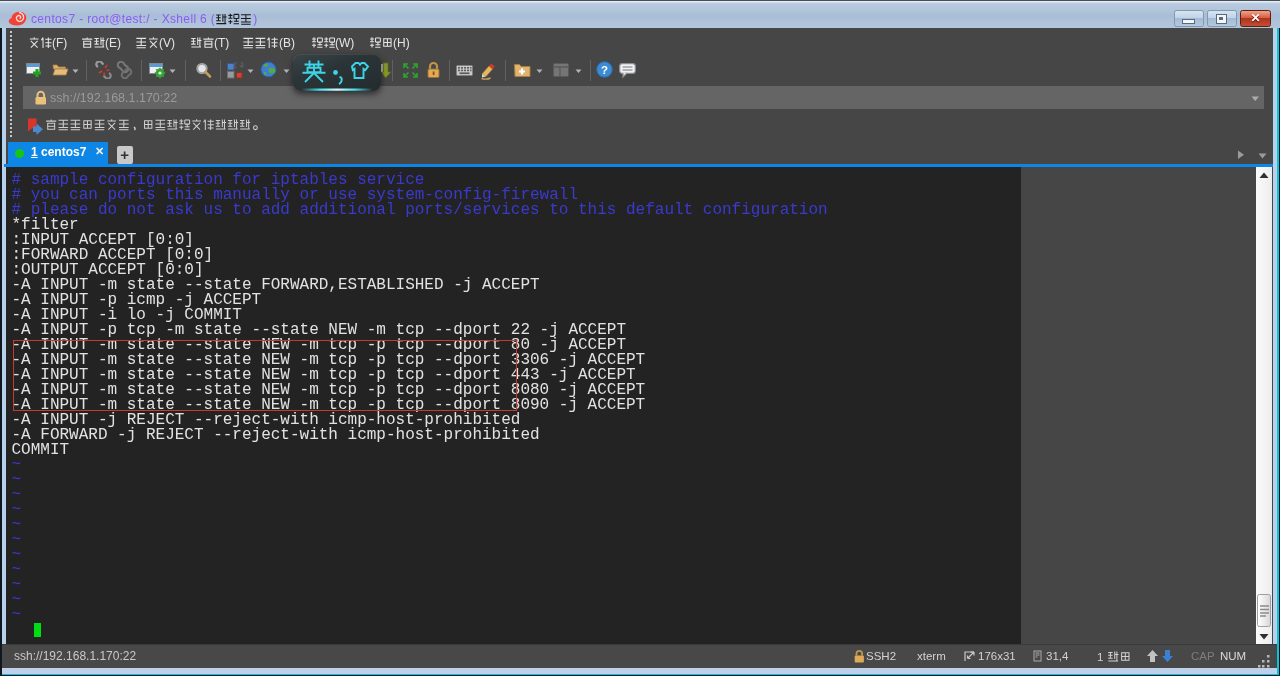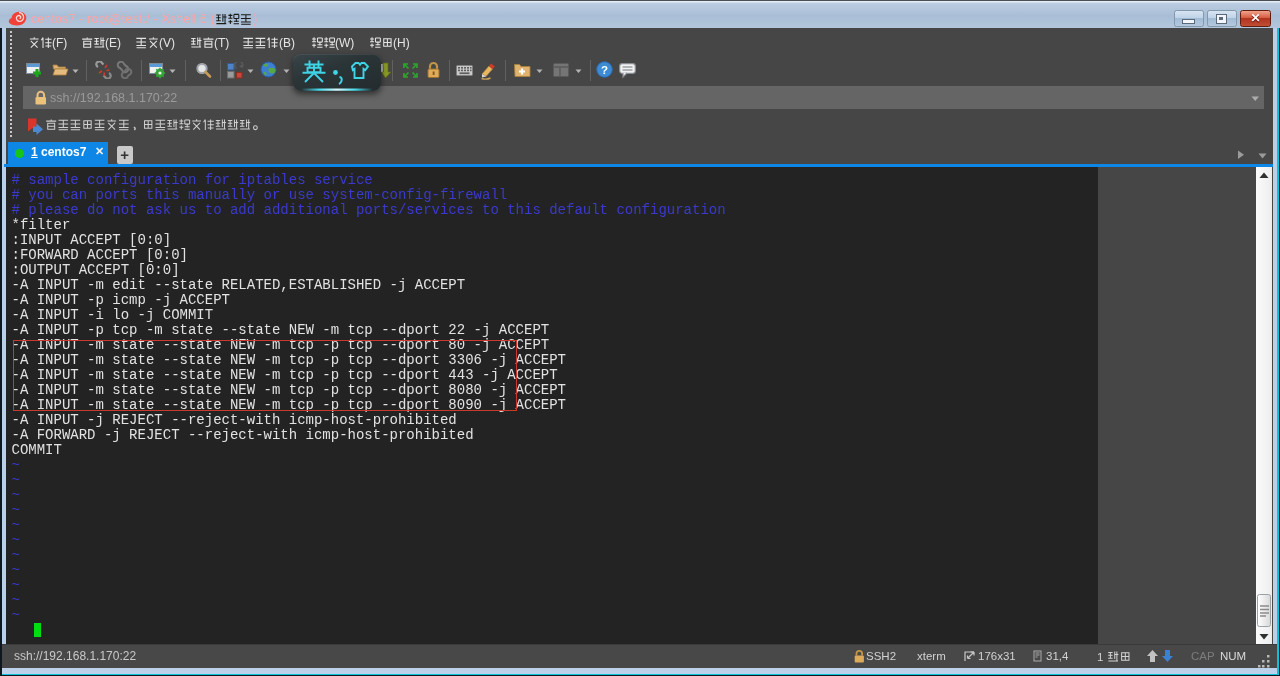--- a/index.html
+++ b/index.html
@@ -5,43 +5,43 @@
 #win {position:relative;width:1280px;height:676px;font-family:"Liberation Sans",sans-serif}
 .abs {position:absolute;display:block}
 #title {position:absolute;left:0;top:0;width:1280px;height:28px;background:linear-gradient(#eef3f9 0%,#b9cbe0 10%,#a9bed6 55%,#b3c6db 100%);border-top:1px solid #4a4f55}
 #chrome {position:absolute;left:1.5px;top:28px;width:1277px;height:640px;background:#464646}
 .tsep {position:absolute;top:60px;width:1px;height:21px;background:#616161}
 #grip {position:absolute;left:10px;top:31px;width:2px;height:108px;background:repeating-linear-gradient(#c8c8c8 0 2px,rgba(0,0,0,0) 2px 4px)}
 #addr {position:absolute;left:23px;top:86px;width:1241px;height:22.5px;background:#656565}
 .tl {height:15px;white-space:pre}
 .tl.b {color:#3a3ace}
 .tl.w {color:#e2e2e2}
-#term {position:absolute;left:6px;top:167px;width:1092px;height:477px;background:#232323;
-  font-family:"Liberation Mono",monospace;font-size:14px;line-height:15px;padding:6px 0 0 5.5px;letter-spacing:0px}
+#term {position:absolute;left:6px;top:167px;width:1015px;height:477px;background:#232323;
+  font-family:"Liberation Mono",monospace;font-size:16px;line-height:15px;padding:6px 0 0 5.5px;letter-spacing:0px}
 .st {position:absolute;top:650px;font:11.5px "Liberation Sans",sans-serif;color:#d2d2d2}
 .wbtn {position:absolute;top:10px;height:17px;border-radius:2.5px}
 </style></head><body>
 <div id="win">
 <div id="chrome"></div>
 
 <div class="abs" style="left:0;top:28px;width:1.5px;height:648px;background:#10181f"></div>
 <div class="abs" style="left:1.5px;top:28px;width:4.5px;height:648px;background:#b9d0ea"></div>
 <div class="abs" style="left:1273px;top:28px;width:4px;height:648px;background:#b9d0ea"></div>
 <div class="abs" style="left:1277px;top:28px;width:2px;height:648px;background:#0cc2da"></div>
 <div class="abs" style="left:1279px;top:0;width:1px;height:676px;background:#0d141c"></div>
 <div class="abs" style="left:1.5px;top:668px;width:1275.5px;height:5.5px;background:#bdd2ea"></div>
 <div class="abs" style="left:1.5px;top:673.5px;width:1275.5px;height:1.7px;background:#0cc2da"></div>
 <div class="abs" style="left:0;top:675.2px;width:1280px;height:0.8px;background:#101820"></div>
 
 <div id="title"></div>
 <svg class="abs" style="left:8px;top:9px" width="19" height="17">
       <path d="M1,13.5 q-1,-3.5 2.5,-4.5 q0.5,-4.5 5.5,-6 q6,-1.5 8.5,3 q2,4 -1,7.5 q-2.5,3 -7.5,3 q-6,0 -8,-3z" fill="#f04238"></path>
       <path d="M11,3.5 a4.8,4.8 0 0 1 4.6,5 a4,4 0 0 1 -4.2,3.8 a3.2,3.2 0 0 1 -3,-3.4 a2.5,2.5 0 0 1 2.6,-2.4 a1.8,1.8 0 0 1 1.7,1.9 a1.1,1.1 0 0 1 -1.2,1" fill="none" stroke="#fbd9d6" stroke-width="1.3"></path>
     </svg>
-<div class="abs" style="left:31px;top:12px;height:14px;display:flex;align-items:center;font:12px 'Liberation Sans',sans-serif;color:#fca5a5;letter-spacing:0.35px">centos7 - root@test:/ - Xshell 6 (<svg width="38" height="15" style="display:block">
+<div class="abs" style="left:31px;top:12px;height:14px;display:flex;align-items:center;font:12px 'Liberation Sans',sans-serif;color:#8b5cf6;letter-spacing:0.35px">centos7 - root@test:/ - Xshell 6 (<svg width="38" height="15" style="display:block">
         <path d="M0.8,1.8 H5.4 M0.8,4.6 H5.4 M3.1,1.8 V7.6 M0.8,7.6 H5.4 M7.6,0.8 V8.6 M7.6,3.8 H11.4 M9.8,0.8 V10.6 M1,10.6 H11" fill="none" stroke="#1a1a1a" stroke-width="1.05" transform="translate(0.4,1.2) scale(0.983)"></path>
         <path d="M0.7,2.2 H4.8 M2.7,0.5 V5.2 M0.7,5.2 H4.8 M2.7,7 V11 M0.7,8.8 H4.8 M6.3,1.2 H11.3 M6.3,1.2 V5.5 M11.3,1.2 V5.5 M6.3,5.5 H11.3 M8.8,5.5 V9 M6.3,8.2 H11.3 M6,10.8 H11.5" fill="none" stroke="#1a1a1a" stroke-width="1.05" transform="translate(12.7,1.2) scale(0.983)"></path>
         <path d="M1,1.6 H11 M1,5.3 H11 M1,9 H11 M6,1.6 V9 M1.2,11.3 H10.8" fill="none" stroke="#1a1a1a" stroke-width="1.05" transform="translate(25.0,1.2) scale(0.983)"></path>
       </svg>)</div>
 <div class="wbtn" style="left:1174px;width:30px;background:linear-gradient(#d7e4f2 0%,#c0d4e8 45%,#a3bcd6 50%,#b4c8de 100%);border:1px solid #8298ad">
       <div class="abs" style="left:7px;top:8px;width:13px;height:5px;background:#f2f6fa;border:1px solid #5a6a7a"></div>
     </div>
 <div class="wbtn" style="left:1207px;width:30px;background:linear-gradient(#d7e4f2 0%,#c0d4e8 45%,#a3bcd6 50%,#b4c8de 100%);border:1px solid #8298ad">
       <div class="abs" style="left:8px;top:3px;width:11px;height:10px;background:#f2f6fa;border:1.5px solid #5a6a7a">
         <div class="abs" style="left:2px;top:2px;width:4px;height:3px;background:#5a6a7a"></div>
@@ -279,21 +279,21 @@
 <div class="abs" style="left:4px;top:163.5px;width:1269px;height:3.4px;background:#0d86e5"></div>
 
 <div id="term">
       <div class="tl b"># sample configuration for iptables service</div>
       <div class="tl b"># you can ports this manually or use system-config-firewall</div>
       <div class="tl b"># please do not ask us to add additional ports/services to this default configuration</div>
       <div class="tl w">*filter</div>
       <div class="tl w">:INPUT ACCEPT [0:0]</div>
       <div class="tl w">:FORWARD ACCEPT [0:0]</div>
       <div class="tl w">:OUTPUT ACCEPT [0:0]</div>
-      <div class="tl w">-A INPUT -m edit --state RELATED,ESTABLISHED -j ACCEPT</div>
+      <div class="tl w">-A INPUT -m state --state FORWARD,ESTABLISHED -j ACCEPT</div>
       <div class="tl w">-A INPUT -p icmp -j ACCEPT</div>
       <div class="tl w">-A INPUT -i lo -j COMMIT</div>
       <div class="tl w">-A INPUT -p tcp -m state --state NEW -m tcp --dport 22 -j ACCEPT</div>
       <div class="tl w">-A INPUT -m state --state NEW -m tcp -p tcp --dport 80 -j ACCEPT</div>
       <div class="tl w">-A INPUT -m state --state NEW -m tcp -p tcp --dport 3306 -j ACCEPT</div>
       <div class="tl w">-A INPUT -m state --state NEW -m tcp -p tcp --dport 443 -j ACCEPT</div>
       <div class="tl w">-A INPUT -m state --state NEW -m tcp -p tcp --dport 8080 -j ACCEPT</div>
       <div class="tl w">-A INPUT -m state --state NEW -m tcp -p tcp --dport 8090 -j ACCEPT</div>
       <div class="tl w">-A INPUT -j REJECT --reject-with icmp-host-prohibited</div>
       <div class="tl w">-A FORWARD -j REJECT --reject-with icmp-host-prohibited</div>

